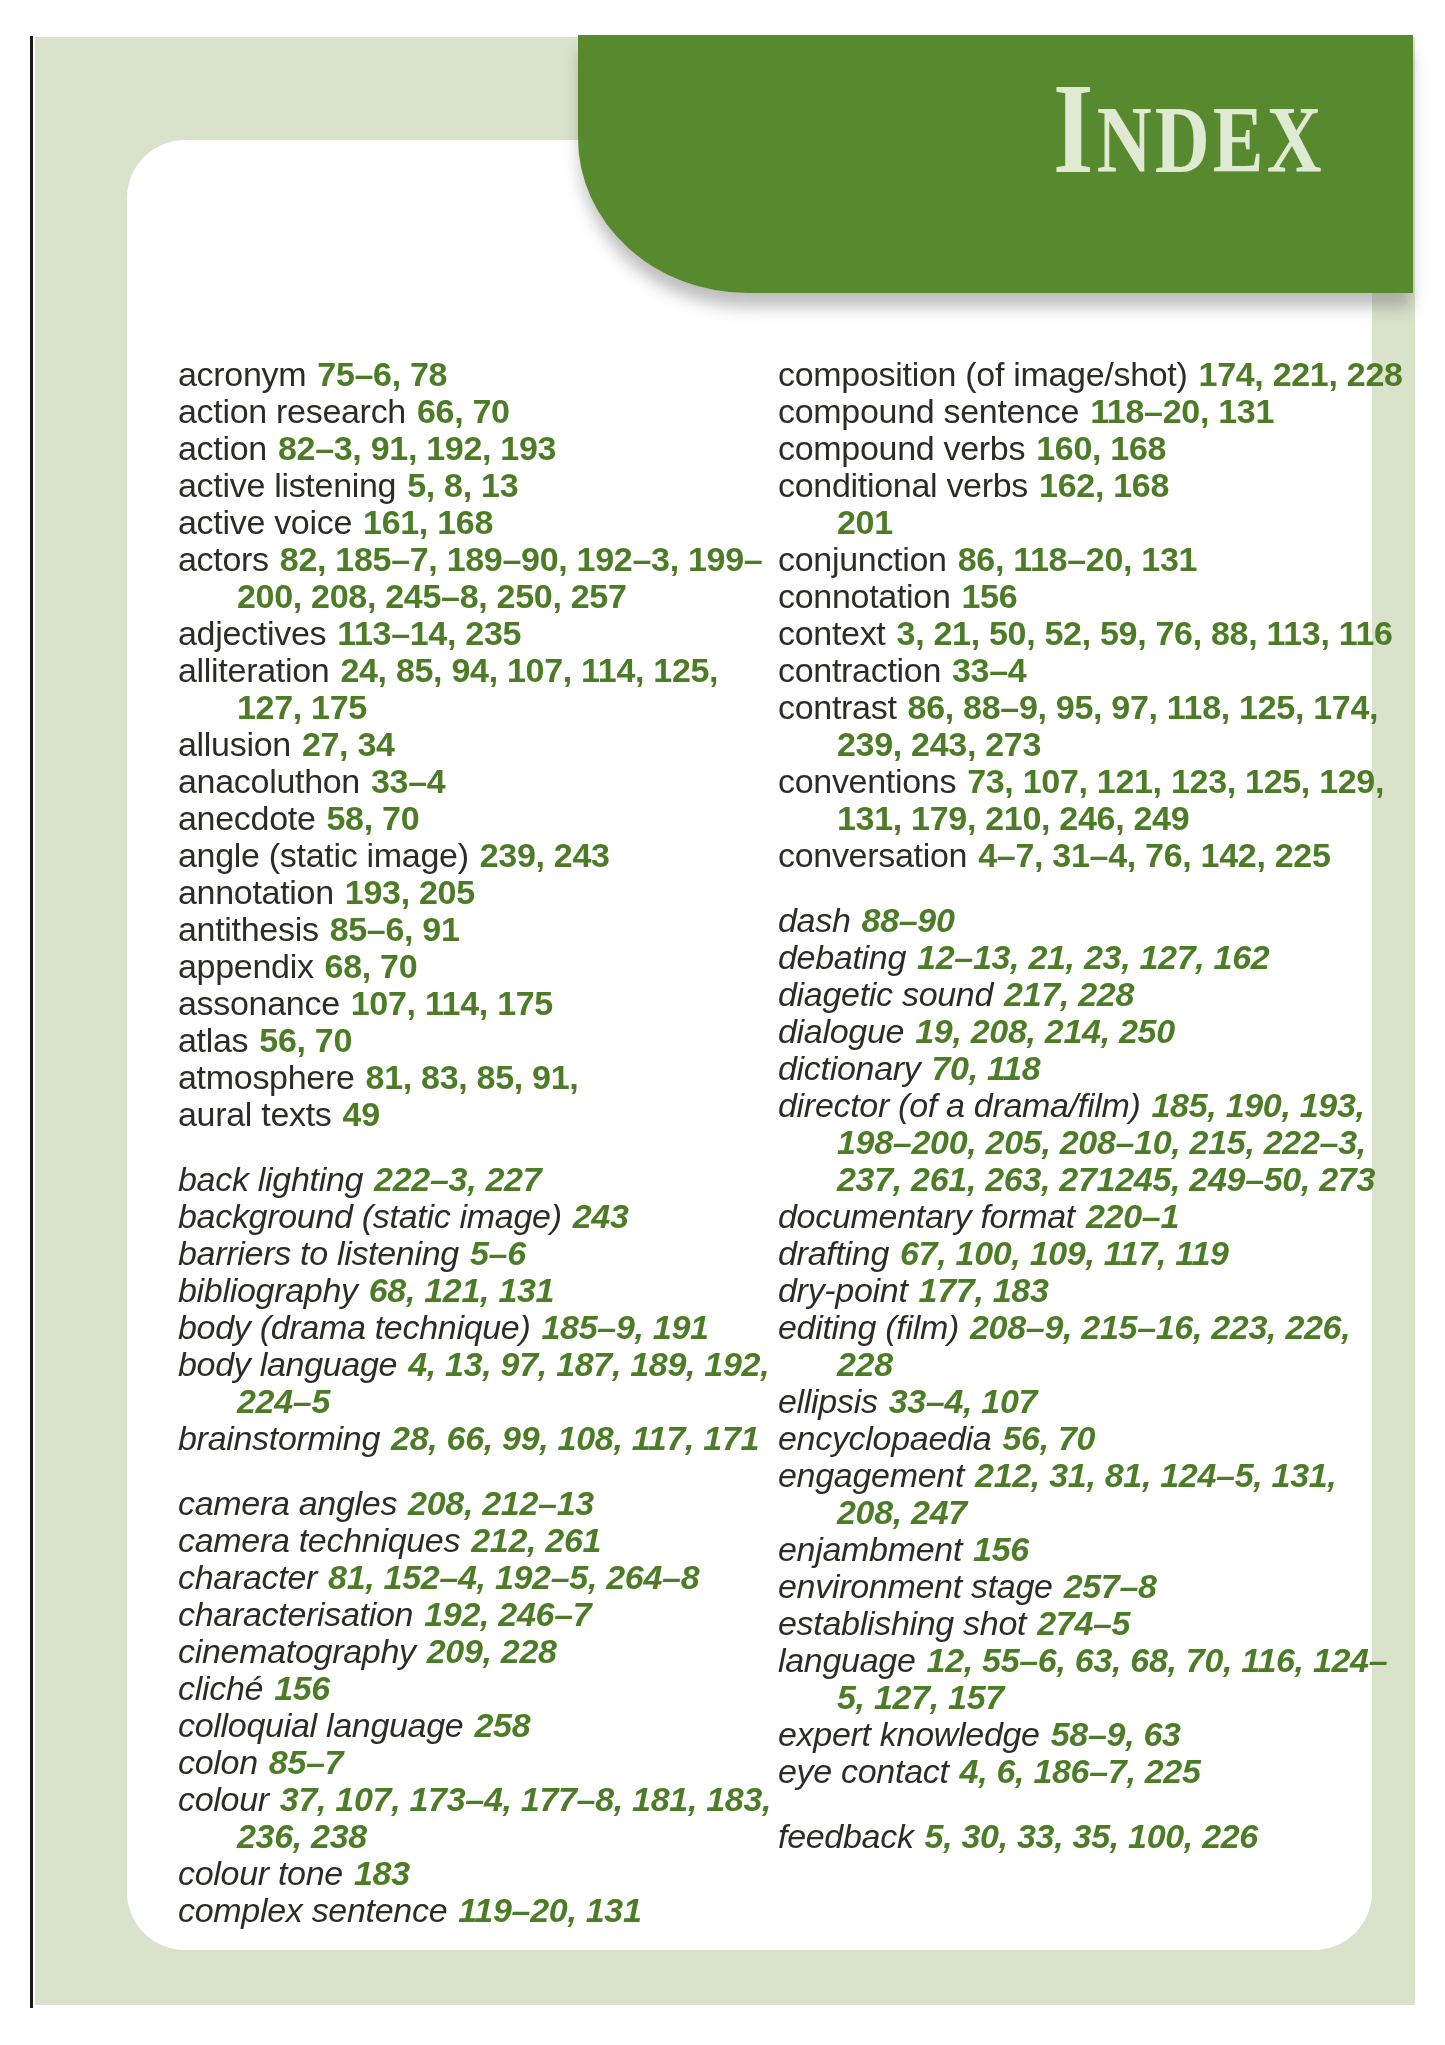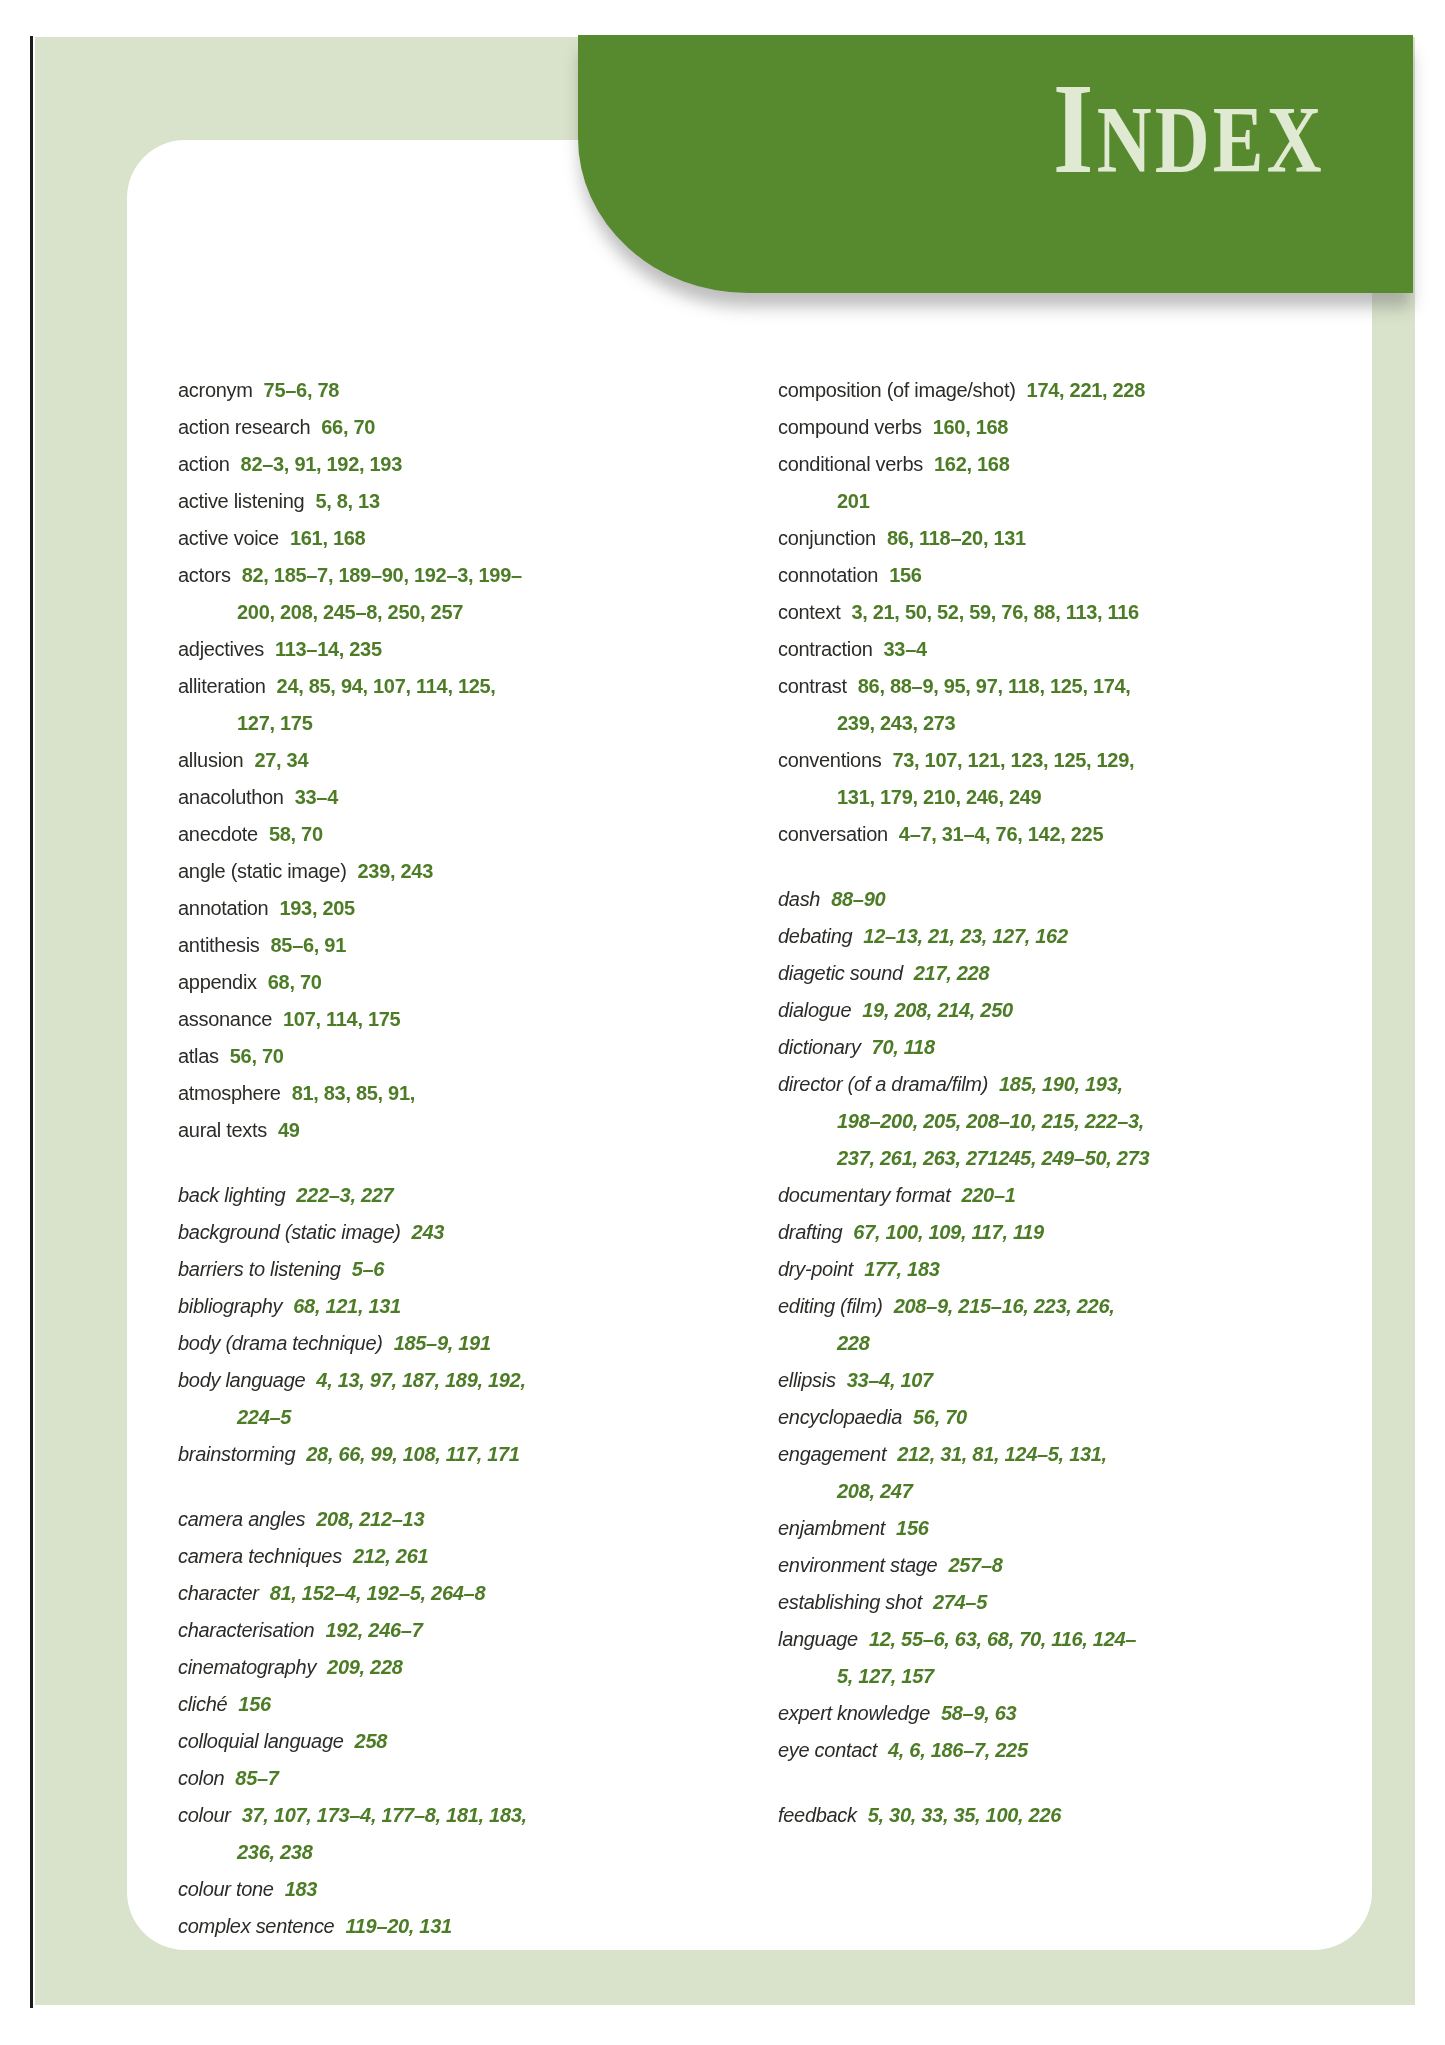--- a/index.html
+++ b/index.html
@@ -47,22 +47,22 @@
     font-weight: bold;
     letter-spacing: 4px;
     transform: scaleX(0.8);
     transform-origin: right top;
     white-space: nowrap;
   }
   .index-title .cap  { font-size: 130px; line-height: 150px; }
   .index-title .rest { font-size: 95px;  line-height: 150px; }
   .col {
     position: absolute;
-    top: 372px;
-    font-size: 20px;
+    top: 356px;
+    font-size: 34px;
     line-height: 37px;
     letter-spacing: -0.3px;
     color: #2b2b28;
   }
   .col-left  { left: 178px; width: 545px; }
   .col-right { left: 778px; width: 585px; }
   .line { white-space: nowrap; height: 37px; }
   .line.cont { padding-left: 59px; }
   .term  { color: #2b2b28; }
   .pages { color: #4d7c26; font-weight: bold; margin-left: 11px; }
@@ -124,20 +124,21 @@
         <div class="line"><span class="term">colon</span><span class="pages">85–7</span></div>
         <div class="line"><span class="term">colour</span><span class="pages">37, 107, 173–4, 177–8, 181, 183,</span></div>
         <div class="line cont"><span class="pages">236, 238</span></div>
         <div class="line"><span class="term">colour tone</span><span class="pages">183</span></div>
         <div class="line"><span class="term">complex sentence</span><span class="pages">119–20, 131</span></div>
       </div>
     </div>
   <div class="col col-right" id="col-right">
       <div class="group">
         <div class="line"><span class="term">composition (of image/shot)</span><span class="pages">174, 221, 228</span></div>
+        <div class="line"><span class="term">compound sentence</span><span class="pages">118–20, 131</span></div>
         <div class="line"><span class="term">compound verbs</span><span class="pages">160, 168</span></div>
         <div class="line"><span class="term">conditional verbs</span><span class="pages">162, 168</span></div>
         <div class="line cont"><span class="pages">201</span></div>
         <div class="line"><span class="term">conjunction</span><span class="pages">86, 118–20, 131</span></div>
         <div class="line"><span class="term">connotation</span><span class="pages">156</span></div>
         <div class="line"><span class="term">context</span><span class="pages">3, 21, 50, 52, 59, 76, 88, 113, 116</span></div>
         <div class="line"><span class="term">contraction</span><span class="pages">33–4</span></div>
         <div class="line"><span class="term">contrast</span><span class="pages">86, 88–9, 95, 97, 118, 125, 174,</span></div>
         <div class="line cont"><span class="pages">239, 243, 273</span></div>
         <div class="line"><span class="term">conventions</span><span class="pages">73, 107, 121, 123, 125, 129,</span></div>

